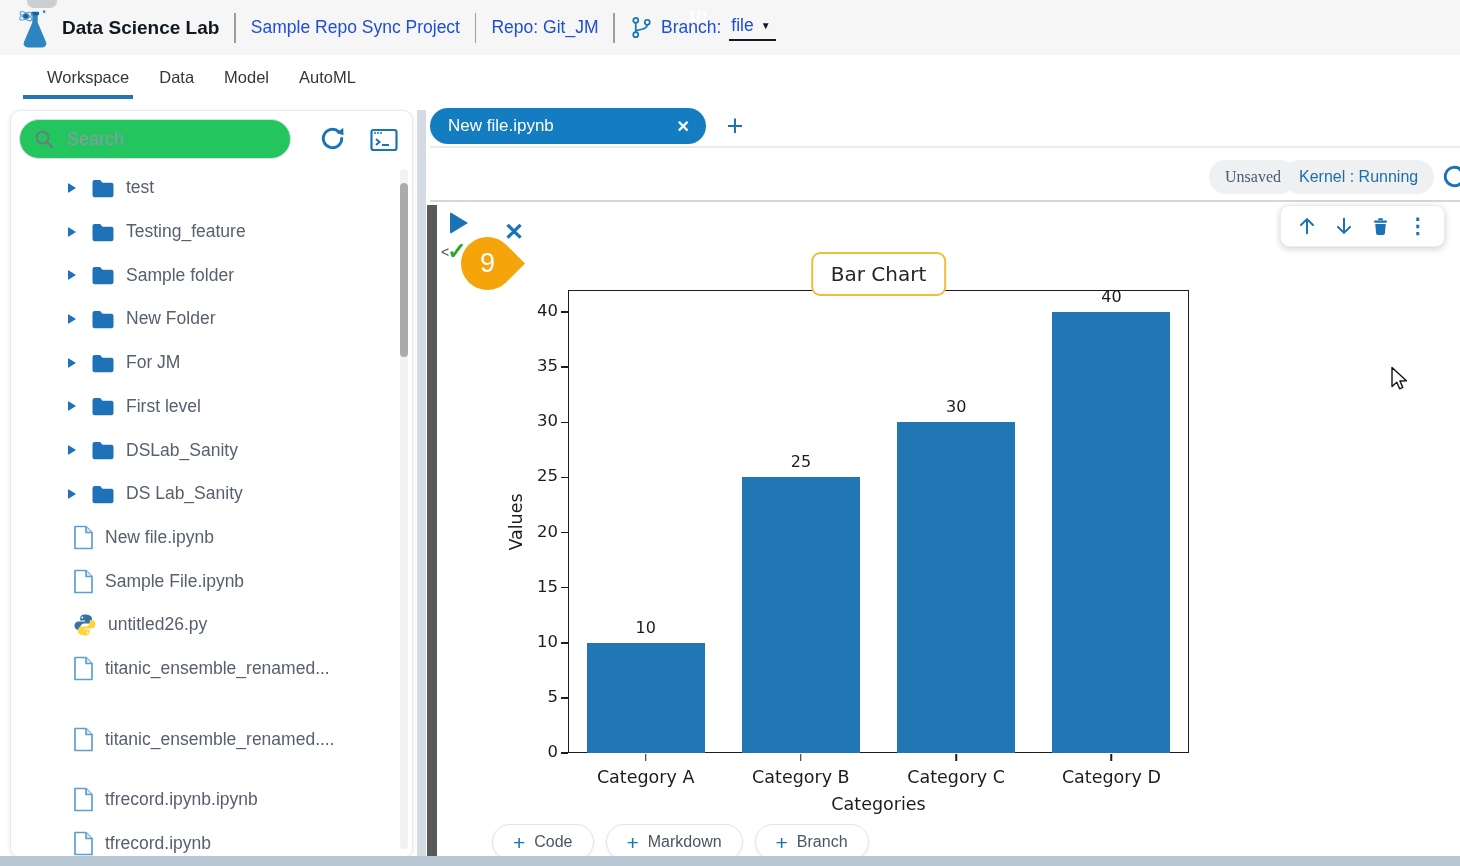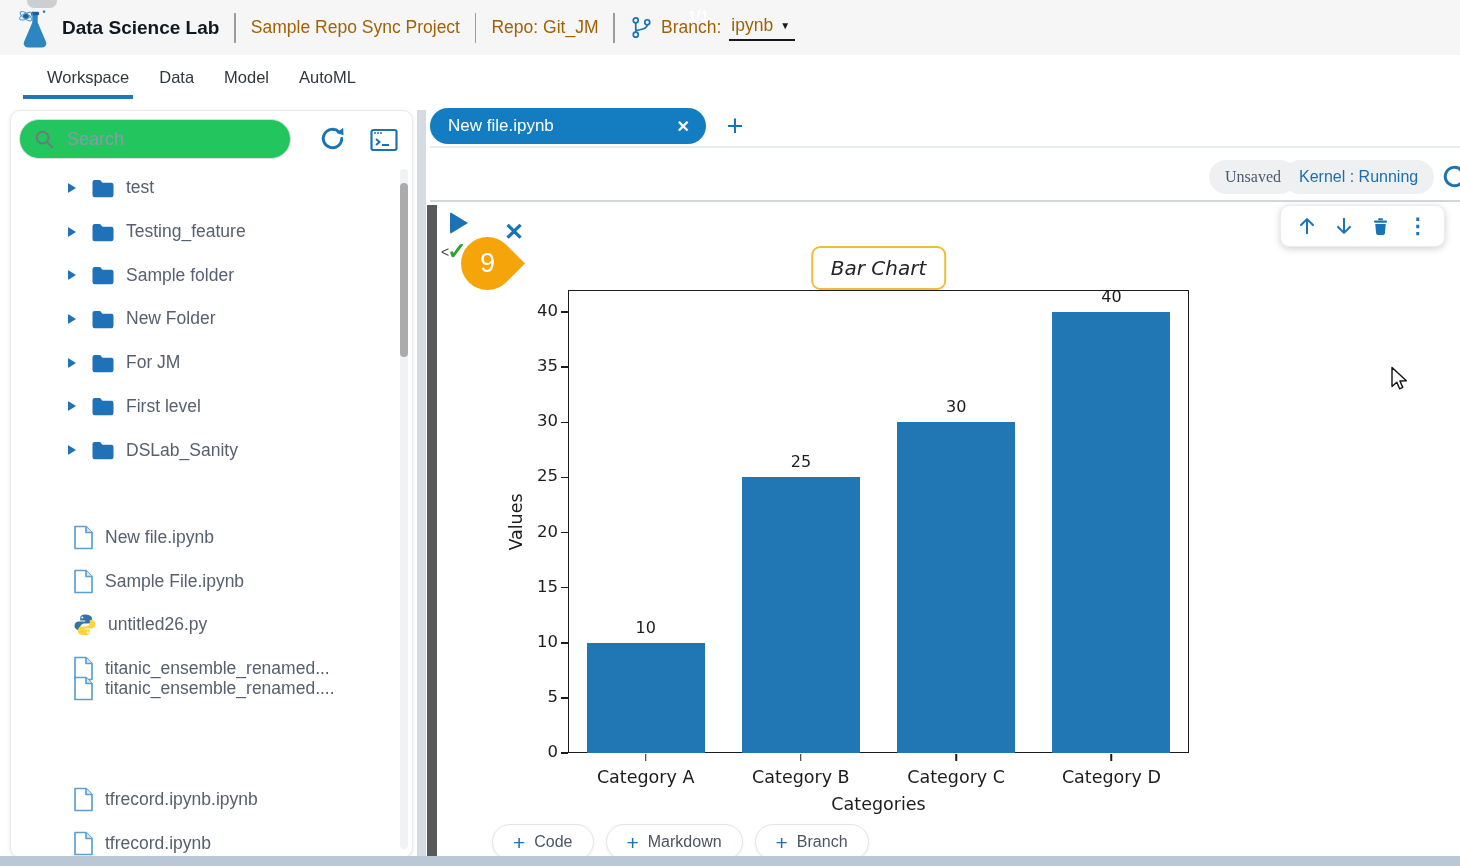--- a/index.html
+++ b/index.html
@@ -6,21 +6,21 @@
   .page{position:relative;width:1460px;height:866px;overflow:hidden;background:#fff;
         font-family:"Liberation Sans",sans-serif;color:#222;}
 
   
   .header{position:absolute;left:0;top:0;width:1460px;height:55px;background:#f6f6f6;
           border-bottom:1px solid #e2e3e4;display:flex;align-items:center;}
   .hdr-frag{position:absolute;left:27px;top:-6px;width:30px;height:14px;background:#cbcfd2;border-radius:8px;}
   .logo{margin-left:16px;width:38px;height:40px;flex:0 0 auto;}
   .brand{margin-left:8px;font-size:19px;font-weight:700;color:#101820;white-space:nowrap;}
   .hsep{width:1.5px;height:30px;background:#9b9da0;margin:0 15px;flex:0 0 auto;}
-  .htxt{font-size:17.5px;color:#a16207;white-space:nowrap;}
+  .htxt{font-size:17.5px;color:#1d4ed8;white-space:nowrap;}
   .branch-wrap{display:flex;align-items:center;gap:8px;}
   .branch-underline{border-bottom:2px solid #15181c;padding:0 5px 3px 2px;display:inline-flex;align-items:center;gap:7px;}
   .caret{font-size:10px;color:#15181c;}
   .overlay-counter{position:absolute;left:688px;top:7px;color:#ffffff;font-size:15px;font-weight:700;}
 
   
   .nav{position:absolute;left:0;top:55px;width:1460px;height:45px;background:#fff;
        display:flex;align-items:center;padding-left:47px;gap:30px;box-sizing:border-box;}
   .nav-tab{font-size:16.5px;color:#32373d;position:relative;padding:12px 0;cursor:pointer;}
   .nav-tab.active::after{content:"";position:absolute;left:-24px;right:-4px;bottom:0;height:4px;background:#2176b5;}
@@ -86,22 +86,22 @@
           border-radius:50% 0 50% 50%;transform:rotate(45deg);display:flex;align-items:center;justify-content:center;z-index:3;}
   .badge9 span{transform:rotate(-45deg);color:#fff;font-size:27px;}
   .cell-toolbar{position:absolute;left:842px;top:3px;width:165px;height:42px;background:#fff;border:1px solid #ececec;
                 border-radius:9px;box-shadow:0 2px 7px rgba(0,0,0,.18);display:flex;align-items:center;justify-content:space-around;padding:0 8px;box-sizing:border-box;}
   .tool-ic{width:24px;height:24px;display:flex;align-items:center;justify-content:center;cursor:pointer;color:#1a73b5;}
   .kebab{font-size:21px;font-weight:700;color:#1a73b5;letter-spacing:0;}
 
   
   .chart-host{position:absolute;left:62px;top:38px;width:700px;height:580px;font-family:"DejaVu Sans",sans-serif;}
   .plot-frame{position:absolute;border:1.5px solid #1c1c1c;box-sizing:border-box;background:#fff;}
-  .chart-title-box{position:absolute;top:6px;transform:translateX(-50%);background:#fff;border:2.5px solid #eebd3a;
-                   border-radius:9px;padding:8px 18px;z-index:2;font-style:italic;}
+  .chart-title-box{position:absolute;top:12px;transform:translateX(-50%);background:#fff;border:2.5px solid #eebd3a;
+                   border-radius:9px;padding:8px 18px;z-index:2;}
   .chart-title{font-size:20px;color:#262626;white-space:nowrap;}
   .ytick-label{position:absolute;left:4px;width:54px;text-align:right;font-size:16.5px;color:#1c1c1c;}
   .ytick-mark{position:absolute;left:61px;width:7px;height:1.5px;background:#1c1c1c;}
   .ylabel{position:absolute;left:16px;top:282px;transform:translate(-50%,-50%) rotate(-90deg);font-size:17.5px;color:#1c1c1c;}
   .bar{position:absolute;}
   .bar-label{position:absolute;transform:translateX(-50%);font-size:16px;color:#1c1c1c;}
   .xtick-mark{position:absolute;width:1.5px;height:7px;background:#1c1c1c;transform:translateX(-50%);}
   .xtick-label{position:absolute;transform:translateX(-50%);font-size:17.5px;color:#1c1c1c;white-space:nowrap;}
   .xlabel{position:absolute;transform:translateX(-50%);font-size:17.5px;color:#1c1c1c;}
 
@@ -140,21 +140,21 @@
     <div class="hsep"></div>
     <div class="branch-wrap">
       <svg width="23" height="26" viewBox="0 0 24 26">
         <circle cx="6" cy="5" r="2.6" fill="none" stroke="#1a73b5" stroke-width="1.8"></circle>
         <circle cx="18" cy="7" r="2.6" fill="none" stroke="#1a73b5" stroke-width="1.8"></circle>
         <circle cx="6" cy="20" r="2.6" fill="none" stroke="#1a73b5" stroke-width="1.8"></circle>
         <path d="M6 7.8 v9.6 M18 9.8 c0 4.5 -7 4.5 -11.5 6" fill="none" stroke="#1a73b5" stroke-width="1.8"></path>
       </svg>
       <span class="htxt">Branch:</span>
       <span class="branch-underline">
-        <span class="htxt">ipynb</span>
+        <span class="htxt">file</span>
         <span class="caret">▼</span>
       </span>
     </div>
     <span class="overlay-counter">1/1</span>
   </div>
 
   <div class="nav">
       <div class="nav-tab active">Workspace</div>
       <div class="nav-tab">Data</div>
       <div class="nav-tab">Model</div>
@@ -242,20 +242,29 @@
         </div>
         <div class="tree-row" style="top:262.20000000000005px">
           <span class="chev"></span>
           <span class="ticon fold">
             <svg width="24" height="20" viewBox="0 0 24 20">
               <path d="M1.5 4.2 A2.2 2.2 0 0 1 3.7 2 h5.4 l2.4 2.8 h8.8 A2.2 2.2 0 0 1 22.5 7 v10 a2.2 2.2 0 0 1 -2.2 2.2 H3.7 A2.2 2.2 0 0 1 1.5 17 Z" fill="#1f72b8"></path>
             </svg>
           </span>
           <span class="tlabel">DSLab_Sanity</span>
         </div>
+        <div class="tree-row" style="top:305.90000000000003px">
+          <span class="chev"></span>
+          <span class="ticon fold">
+            <svg width="24" height="20" viewBox="0 0 24 20">
+              <path d="M1.5 4.2 A2.2 2.2 0 0 1 3.7 2 h5.4 l2.4 2.8 h8.8 A2.2 2.2 0 0 1 22.5 7 v10 a2.2 2.2 0 0 1 -2.2 2.2 H3.7 A2.2 2.2 0 0 1 1.5 17 Z" fill="#1f72b8"></path>
+            </svg>
+          </span>
+          <span class="tlabel">DS Lab_Sanity</span>
+        </div>
         <div class="tree-row" style="top:349.6px">
           <span class="ticon doc">
             <svg width="21" height="25" viewBox="0 0 21 25">
               <path d="M2 1.5 h11 l6 6 v16 H2 Z" fill="#ffffff" stroke="#5ca0d3" stroke-width="1.7" stroke-linejoin="round"></path>
               <path d="M13 1.5 v6 h6" fill="#d9eafa" stroke="#5ca0d3" stroke-width="1.7" stroke-linejoin="round"></path>
             </svg>
           </span>
           <span class="tlabel">New file.ipynb</span>
         </div>
         <div class="tree-row" style="top:393.3px">
@@ -280,21 +289,21 @@
         </div>
         <div class="tree-row" style="top:480.70000000000005px">
           <span class="ticon doc">
             <svg width="21" height="25" viewBox="0 0 21 25">
               <path d="M2 1.5 h11 l6 6 v16 H2 Z" fill="#ffffff" stroke="#5ca0d3" stroke-width="1.7" stroke-linejoin="round"></path>
               <path d="M13 1.5 v6 h6" fill="#d9eafa" stroke="#5ca0d3" stroke-width="1.7" stroke-linejoin="round"></path>
             </svg>
           </span>
           <span class="tlabel">titanic_ensemble_renamed...</span>
         </div>
-        <div class="tree-row" style="top:501px">
+        <div class="tree-row" style="top:552px">
           <span class="ticon doc">
             <svg width="21" height="25" viewBox="0 0 21 25">
               <path d="M2 1.5 h11 l6 6 v16 H2 Z" fill="#ffffff" stroke="#5ca0d3" stroke-width="1.7" stroke-linejoin="round"></path>
               <path d="M13 1.5 v6 h6" fill="#d9eafa" stroke="#5ca0d3" stroke-width="1.7" stroke-linejoin="round"></path>
             </svg>
           </span>
           <span class="tlabel">titanic_ensemble_renamed....</span>
         </div>
         <div class="tree-row" style="top:611.8000000000001px">
           <span class="ticon doc">

